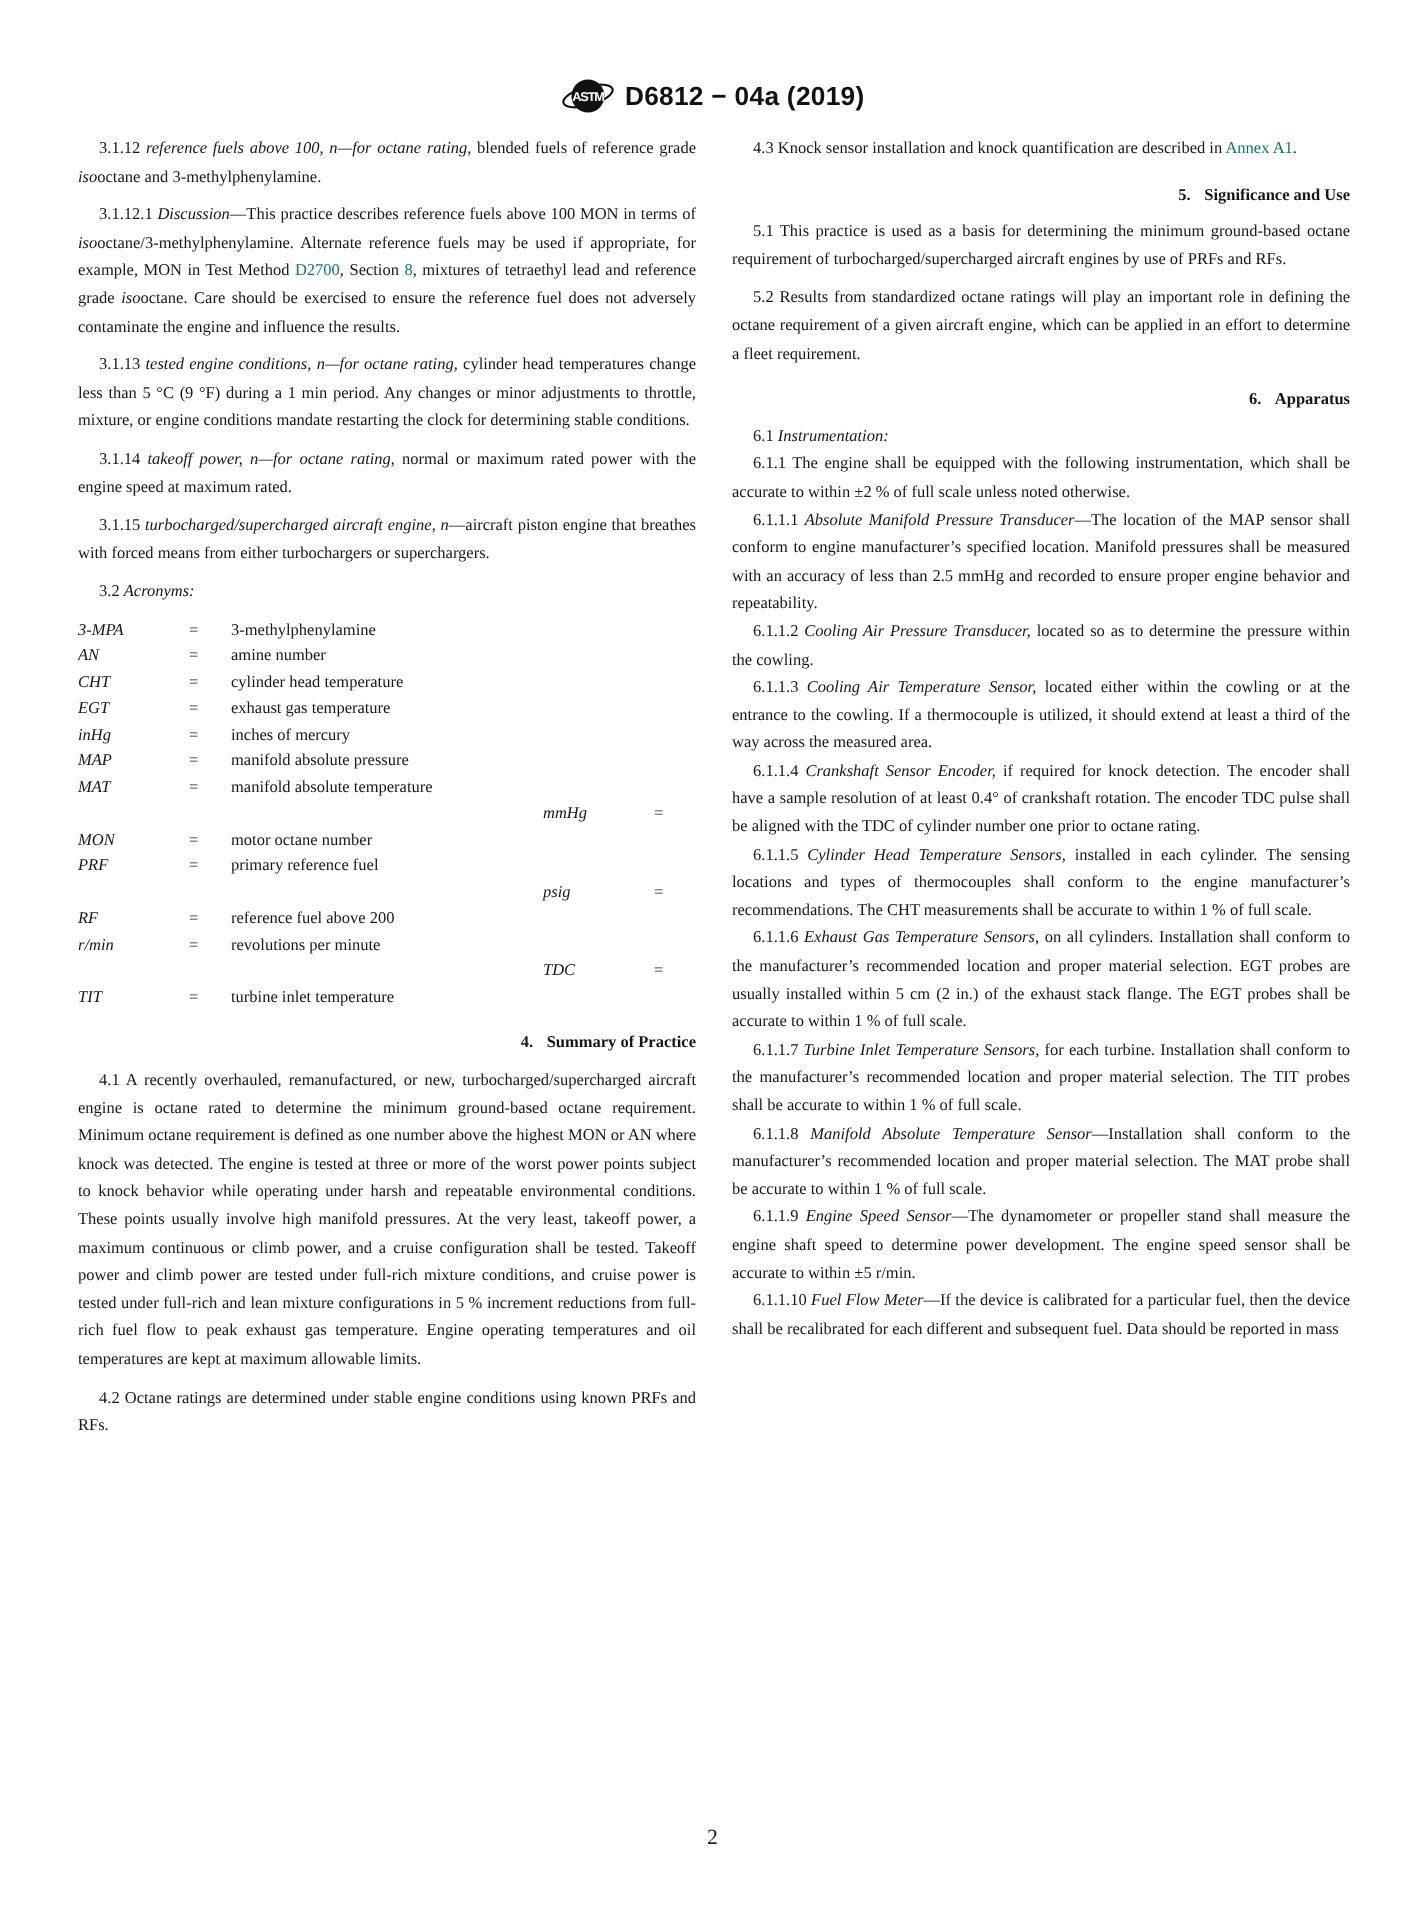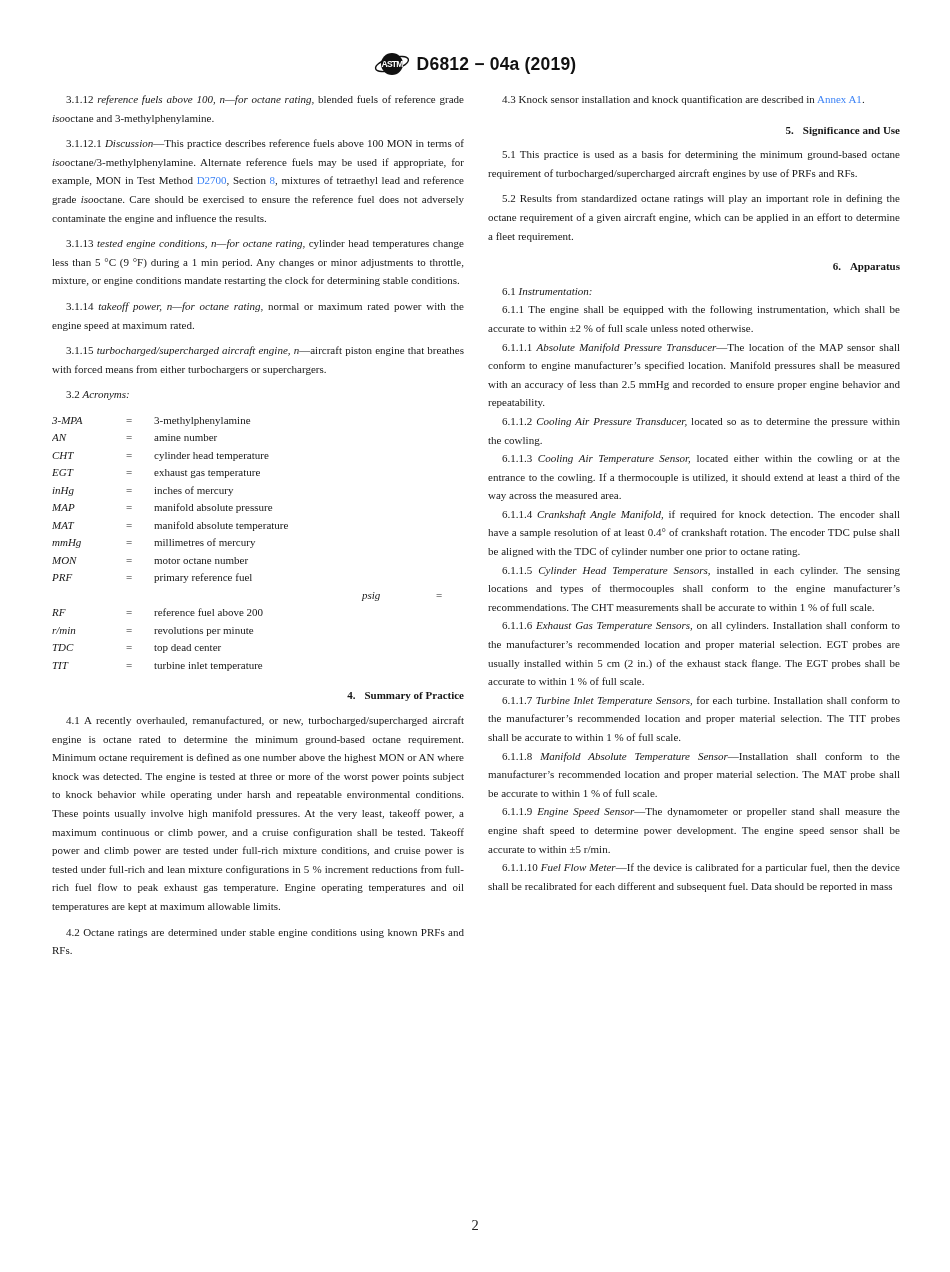--- a/index.html
+++ b/index.html
@@ -12,21 +12,21 @@
   .hdr .desig{font-family:"Liberation Sans","DejaVu Sans",sans-serif;
        font-weight:bold;font-size:17.5px;letter-spacing:.2px;color:#111;}
   
   .cols{position:absolute;top:90px;left:52px;width:848px;height:1112px;
         display:flex;gap:24px;}
   .col{width:412px;height:1112px;overflow:hidden;font-size:11px;
        line-height:18.6px;text-align:justify;hyphens:auto;}
   .p{margin:0;text-indent:14px;}
   .p.gap{margin-top:7px;}
   .seg-i{font-style:italic;}
-  .seg-r{color:#3b82f6;}
+  .seg-r{color:#0f766e;}
   .h{font-weight:bold;margin-top:12px;margin-bottom:6px;text-align:right;}
   .h .hnum{margin-right:9px;}
   
   .acr{margin-top:8px;margin-bottom:5px;text-align:left;}
   .acr-row{display:flex;line-height:17.5px;justify-content:flex-end;}
   .acr-abbr{width:74px;font-style:italic;flex:0 0 auto;}
   .acr-eq{width:28px;flex:0 0 auto;}
   .acr-def{flex:1;}
   
   .ftr{position:absolute;bottom:38px;left:0;width:950px;text-align:center;
@@ -88,21 +88,20 @@
             <span class="acr-def">manifold absolute pressure</span>
           </div>
           <div class="acr-row">
             <span class="acr-abbr">MAT</span>
             <span class="acr-eq">=</span>
             <span class="acr-def">manifold absolute temperature</span>
           </div>
           <div class="acr-row">
             <span class="acr-abbr">mmHg</span>
             <span class="acr-eq">=</span>
-            <span class="acr-def">millimetres of mercury</span>
           </div>
           <div class="acr-row">
             <span class="acr-abbr">MON</span>
             <span class="acr-eq">=</span>
             <span class="acr-def">motor octane number</span>
           </div>
           <div class="acr-row">
             <span class="acr-abbr">PRF</span>
             <span class="acr-eq">=</span>
             <span class="acr-def">primary reference fuel</span>
@@ -117,21 +116,20 @@
             <span class="acr-def">reference fuel above 200</span>
           </div>
           <div class="acr-row">
             <span class="acr-abbr">r/min</span>
             <span class="acr-eq">=</span>
             <span class="acr-def">revolutions per minute</span>
           </div>
           <div class="acr-row">
             <span class="acr-abbr">TDC</span>
             <span class="acr-eq">=</span>
-            <span class="acr-def">top dead center</span>
           </div>
           <div class="acr-row">
             <span class="acr-abbr">TIT</span>
             <span class="acr-eq">=</span>
             <span class="acr-def">turbine inlet temperature</span>
           </div>
         </div>
         <div class="h"><span class="hnum">4.</span><span>Summary of Practice</span></div>
         <p class="p"><span class="seg-n">4.1 A recently overhauled, remanufactured, or new, turbocharged/supercharged aircraft engine is octane rated to determine the minimum ground-based octane requirement. Minimum octane requirement is defined as one number above the highest MON or AN where knock was detected. The engine is tested at three or more of the worst power points subject to knock behavior while operating under harsh and repeatable environmental conditions. These points usually involve high manifold pressures. At the very least, takeoff power, a maximum continuous or climb power, and a cruise configuration shall be tested. Takeoff power and climb power are tested under full-rich mixture conditions, and cruise power is tested under full-rich and lean mixture configurations in 5 % increment reductions from full-rich fuel flow to peak exhaust gas temperature. Engine operating temperatures and oil temperatures are kept at maximum allowable limits.</span></p>
         <p class="p gap"><span class="seg-n">4.2 Octane ratings are determined under stable engine conditions using known PRFs and RFs.</span></p>
@@ -140,21 +138,21 @@
         <p class="p"><span class="seg-n">4.3 Knock sensor installation and knock quantification are described in </span><span class="seg-r">Annex A1</span><span class="seg-n">.</span></p>
         <div class="h"><span class="hnum">5.</span><span>Significance and Use</span></div>
         <p class="p"><span class="seg-n">5.1 This practice is used as a basis for determining the minimum ground-based octane requirement of turbocharged/supercharged aircraft engines by use of PRFs and RFs.</span></p>
         <p class="p gap"><span class="seg-n">5.2 Results from standardized octane ratings will play an important role in defining the octane requirement of a given aircraft engine, which can be applied in an effort to determine a fleet requirement.</span></p>
         <div class="h"><span class="hnum">6.</span><span>Apparatus</span></div>
         <p class="p"><span class="seg-n">6.1 </span><span class="seg-i">Instrumentation:</span></p>
         <p class="p"><span class="seg-n">6.1.1 The engine shall be equipped with the following instrumentation, which shall be accurate to within ±2 % of full scale unless noted otherwise.</span></p>
         <p class="p"><span class="seg-n">6.1.1.1 </span><span class="seg-i">Absolute Manifold Pressure Transducer</span><span class="seg-n">—The location of the MAP sensor shall conform to engine manufacturer’s specified location. Manifold pressures shall be measured with an accuracy of less than 2.5 mmHg and recorded to ensure proper engine behavior and repeatability.</span></p>
         <p class="p"><span class="seg-n">6.1.1.2 </span><span class="seg-i">Cooling Air Pressure Transducer,</span><span class="seg-n"> located so as to determine the pressure within the cowling.</span></p>
         <p class="p"><span class="seg-n">6.1.1.3 </span><span class="seg-i">Cooling Air Temperature Sensor,</span><span class="seg-n"> located either within the cowling or at the entrance to the cowling. If a thermocouple is utilized, it should extend at least a third of the way across the measured area.</span></p>
-        <p class="p"><span class="seg-n">6.1.1.4 </span><span class="seg-i">Crankshaft Angle Manifold,</span><span class="seg-n"> if required for knock detection. The encoder shall have a sample resolution of at least 0.4° of crankshaft rotation. The encoder TDC pulse shall be aligned with the TDC of cylinder number one prior to octane rating.</span></p>
+        <p class="p"><span class="seg-n">6.1.1.4 </span><span class="seg-i">Crankshaft Sensor Encoder,</span><span class="seg-n"> if required for knock detection. The encoder shall have a sample resolution of at least 0.4° of crankshaft rotation. The encoder TDC pulse shall be aligned with the TDC of cylinder number one prior to octane rating.</span></p>
         <p class="p"><span class="seg-n">6.1.1.5 </span><span class="seg-i">Cylinder Head Temperature Sensors,</span><span class="seg-n"> installed in each cylinder. The sensing locations and types of thermocouples shall conform to the engine manufacturer’s recommendations. The CHT measurements shall be accurate to within 1 % of full scale.</span></p>
         <p class="p"><span class="seg-n">6.1.1.6 </span><span class="seg-i">Exhaust Gas Temperature Sensors,</span><span class="seg-n"> on all cylinders. Installation shall conform to the manufacturer’s recommended location and proper material selection. EGT probes are usually installed within 5 cm (2 in.) of the exhaust stack flange. The EGT probes shall be accurate to within 1 % of full scale.</span></p>
         <p class="p"><span class="seg-n">6.1.1.7 </span><span class="seg-i">Turbine Inlet Temperature Sensors,</span><span class="seg-n"> for each turbine. Installation shall conform to the manufacturer’s recommended location and proper material selection. The TIT probes shall be accurate to within 1 % of full scale.</span></p>
         <p class="p"><span class="seg-n">6.1.1.8 </span><span class="seg-i">Manifold Absolute Temperature Sensor</span><span class="seg-n">—Installation shall conform to the manufacturer’s recommended location and proper material selection. The MAT probe shall be accurate to within 1 % of full scale.</span></p>
         <p class="p"><span class="seg-n">6.1.1.9 </span><span class="seg-i">Engine Speed Sensor</span><span class="seg-n">—The dynamometer or propeller stand shall measure the engine shaft speed to determine power development. The engine speed sensor shall be accurate to within ±5 r/min.</span></p>
         <p class="p"><span class="seg-n">6.1.1.10 </span><span class="seg-i">Fuel Flow Meter</span><span class="seg-n">—If the device is calibrated for a particular fuel, then the device shall be recalibrated for each different and subsequent fuel. Data should be reported in mass</span></p>
       </section>
   </div>
 
   <div class="ftr">

